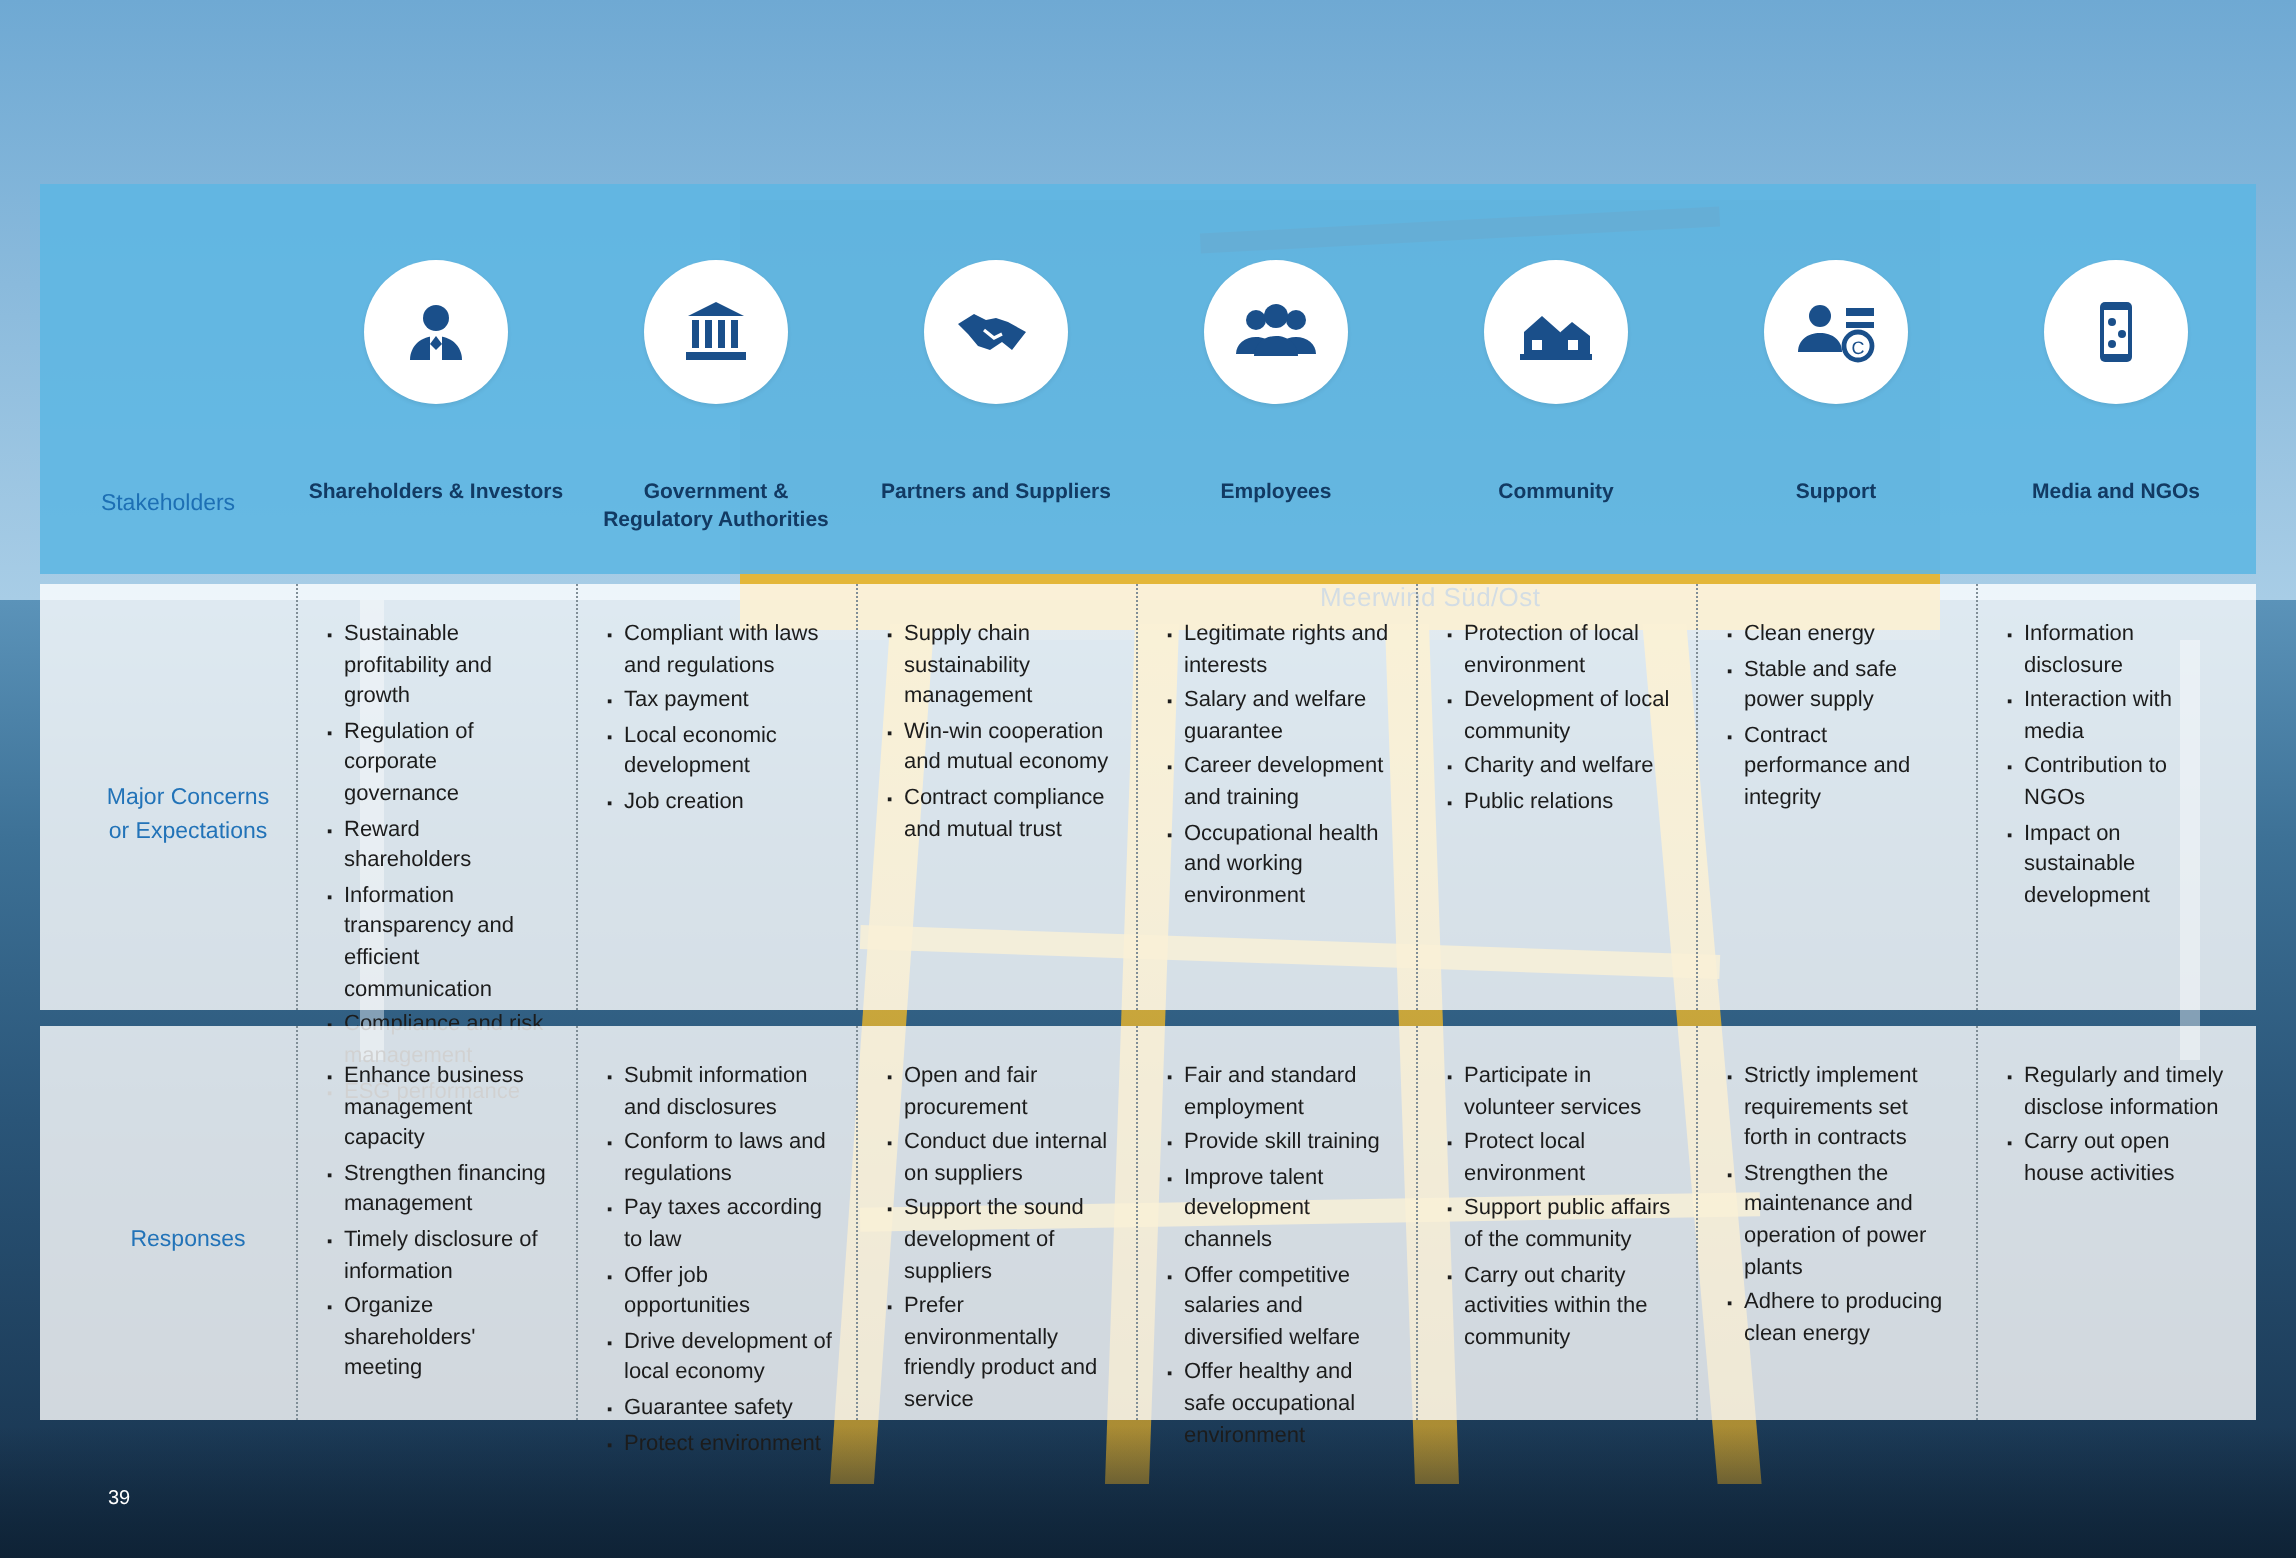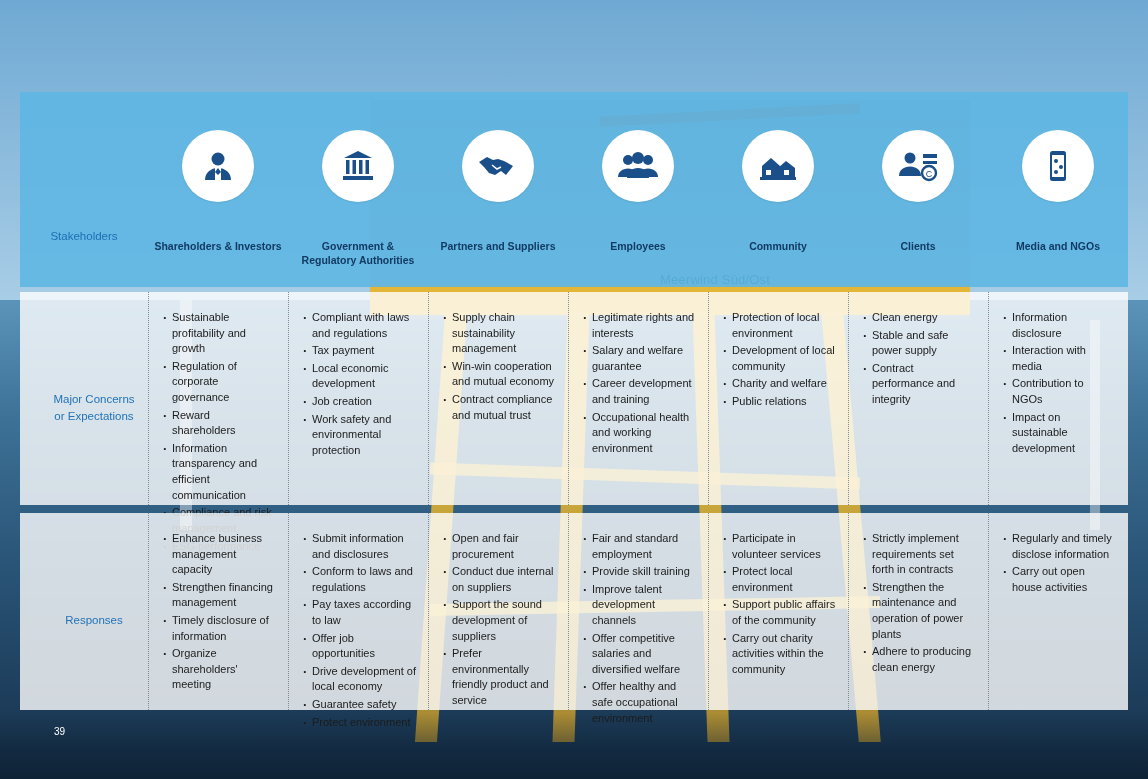--- a/index.html
+++ b/index.html
@@ -53,21 +53,21 @@
   .photo-layer .turbine {
     position:absolute; background: rgba(235,240,245,.45);
   }
   .photo-layer .mast1 { left:180px; top:300px; width:12px; height:230px; }
   .photo-layer .mast2 { left:1090px; top:320px; width:10px; height:210px; }
   .photo-layer .crane {
     position:absolute; left:600px; top:110px; width:260px; height:10px;
     background: rgba(190,60,45,.45); transform: rotate(-3deg);
   }
   .photo-layer .label-mw {
-    position:absolute; left:660px; top:272px;
+    position:absolute; left:660px; top:291px;
     font-size:13px; color:#1d4f7c; font-weight:400; letter-spacing:.2px;
     opacity:.95;
   }
 
   
   .table-wrap {
     position:absolute; left:0; top:92px; width:1108px; padding:0 20px;
   }
   .band {
     position:relative;
@@ -135,21 +135,21 @@
     font-size:10.5px;
     font-weight:700;
     color:#123a63;
     text-align:center;
     line-height:1.3;
     max-width:130px;
   }
   .head-row-label {
     width:128px; flex:0 0 128px;
     display:flex; align-items:flex-end; justify-content:center;
-    padding-bottom:45px;
+    padding-bottom:29px;
     box-sizing:border-box;
     color:#1d6fb4; font-size:11.5px;
   }
   ul.items {
     margin:0; padding:0; list-style:none;
     font-size:11px;
     color:#1c1c1c;
     line-height:1.42;
   }
   ul.items li {
@@ -159,21 +159,21 @@
   }
   ul.items li:before {
     content:"·";
     position:absolute;
     left:0; top:-1px;
     font-weight:700;
     font-size:13px;
   }
   .pagenum {
     position:absolute;
-    left:54px; bottom:42px;
+    left:54px; bottom:24px;
     color:#ffffff;
     font-size:10px;
   }
   .bottom-strip {
     position:absolute; left:0; bottom:0; width:100%; height:66px;
     background: linear-gradient(to bottom, rgba(20,45,68,.0), rgba(13,32,50,.85));
   }
 </style>
 </head>
 <body>
@@ -272,21 +272,21 @@
           <div class="icon-circle">
             <svg width="44" height="40" viewBox="0 0 44 40">
                 <circle cx="14" cy="12" r="5.5" fill="#1a4f8a"></circle>
                 <path d="M3 30c0-6 5-9.5 11-9.5S25 24 25 30z" fill="#1a4f8a"></path>
                 <rect x="27" y="8" width="14" height="4" fill="#1a4f8a"></rect>
                 <rect x="27" y="15" width="14" height="3" fill="#1a4f8a"></rect>
                 <circle cx="33" cy="27" r="7" fill="none" stroke="#1a4f8a" stroke-width="2.4"></circle>
                 <text x="33" y="31" font-size="9" text-anchor="middle" fill="#1a4f8a" font-family="Liberation Sans, sans-serif">C</text>
               </svg>
           </div>
-          <div class="head-label">Clients</div>
+          <div class="head-label">Support</div>
         </div>
 
         <div class="headcol">
           <div class="icon-circle">
             <svg width="40" height="40" viewBox="0 0 40 40">
                 <rect x="12" y="5" width="16" height="30" rx="2.5" fill="#1a4f8a"></rect>
                 <rect x="14" y="9" width="12" height="22" fill="#fff"></rect>
                 <circle cx="18" cy="15" r="2" fill="#1a4f8a"></circle>
                 <circle cx="23" cy="21" r="2" fill="#1a4f8a"></circle>
                 <circle cx="18" cy="26" r="2" fill="#1a4f8a"></circle>
@@ -316,21 +316,20 @@
             <li>ESG performance</li>
           </ul>
         </div>
 
         <div class="colcell">
           <ul class="items">
             <li>Compliant with laws and regulations</li>
             <li>Tax payment</li>
             <li>Local economic development</li>
             <li>Job creation</li>
-            <li>Work safety and environmental protection</li>
           </ul>
         </div>
 
         <div class="colcell">
           <ul class="items">
             <li>Supply chain sustainability management</li>
             <li>Win-win cooperation and mutual economy</li>
             <li>Contract compliance and mutual trust</li>
           </ul>
         </div>

